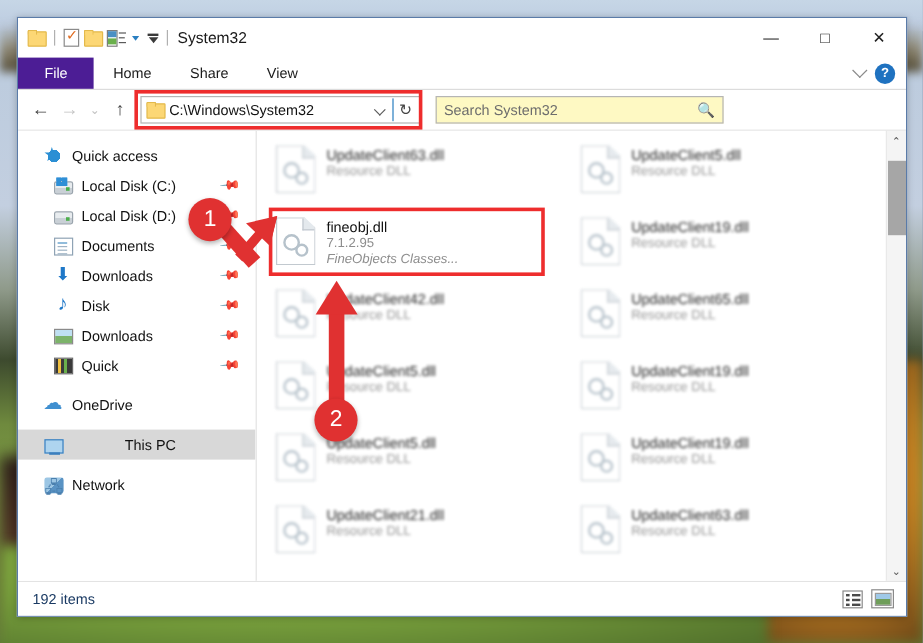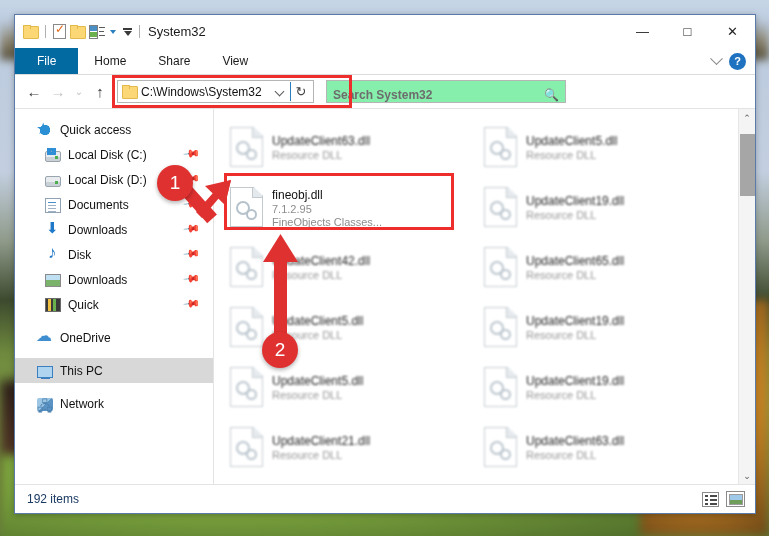--- a/index.html
+++ b/index.html
@@ -111,21 +111,21 @@
   }
 
   
   .ribbon {
     height: 27px; display: flex; align-items: stretch;
     border-bottom: 1px solid #dcdcdc; flex: 0 0 27px; background: #fff;
   }
   .tab {
     padding: 0 16px; display: flex; align-items: center; font-size: 12px; color: #1a1a1a;
   }
-  .tab.file { background: #0369a1; color: #fff; padding: 0 22px; }
+  .tab.file { background: #4c1d95; color: #fff; padding: 0 22px; }
   .ribbon-right { margin-left: auto; display: flex; align-items: center; gap: 8px; padding-right: 9px; }
   .chev-down-small {
     width: 9px; height: 9px; border-right: 1.4px solid #8a8a8a; border-bottom: 1.4px solid #8a8a8a;
     transform: rotate(45deg) translate(-2px,-2px);
   }
   .help-btn {
     width: 17px; height: 17px; border-radius: 50%; background: #1f72c0; color: #fff;
     font-size: 11px; font-weight: bold; display: flex; align-items: center; justify-content: center;
   }
 
@@ -139,54 +139,54 @@
     font-size: 15px; color: #3a3a3a;
   }
   .navbtn.disabled { color: #c3c3c3; }
   .navbtn.small { width: 16px; font-size: 10px; }
   .addr-wrap { position: relative; margin-left: 4px; }
   .addr-highlight {
     position: absolute; left: -5px; top: -5px; width: 240px; height: 33px;
     border: 3px solid #ee2d2d; pointer-events: none;
   }
   .addressbar {
-    width: 197px; height: 23px; border: 1px solid #b5b5b5; background: #fff;
+    width: 234px; height: 23px; border: 1px solid #b5b5b5; background: #fff;
     display: flex; align-items: center; padding: 0 2px 0 4px;
   }
   .addr-text { flex: 1; font-size: 12px; color: #111; margin-left: 4px; }
   .addr-chevron {
     width: 7px; height: 7px; border-right: 1.3px solid #5a5a5a; border-bottom: 1.3px solid #5a5a5a;
     transform: rotate(45deg); margin-right: 7px;
   }
   .addr-divider { width: 1px; height: 19px; background: #2a7fc1; }
   .refresh-btn {
     width: 20px; display: flex; align-items: center; justify-content: center;
     color: #444; font-size: 13px;
   }
   .searchbox {
-    margin-left: 10px; width: 240px; height: 23px; border: 1px solid #b5b5b5; background: #86efac;
-    display: flex; align-items: flex-end; padding: 0 6px; font-weight: bold;
+    margin-left: 10px; width: 240px; height: 23px; border: 1px solid #b5b5b5; background: #fef9c3;
+    display: flex; align-items: center; padding: 0 6px;
   }
   .search-ph { flex: 1; color: #6d6d6d; font-size: 12px; }
   .search-icon { color: #333; font-size: 12px; }
 
   
   .bodyrow { flex: 1; display: flex; min-height: 0; border-top: 1px solid #e3e3e3; }
 
   
   .navpane {
     width: 198px; flex: 0 0 198px; background: #fff; padding-top: 8px;
     overflow: hidden; position: relative;
   }
   .nav-item {
     height: 25px; display: flex; align-items: center; padding-left: 22px;
     font-size: 12px; color: #111; position: relative;
   }
   .nav-item.indent { padding-left: 30px; }
-  .nav-item.selected { background: #d8d8d8; }
+  .nav-item.selected { background: #d8d8d8; gap: 44px; }
   .nav-ico { width: 16px; height: 16px; margin-right: 7px; flex: 0 0 16px; position: relative; }
   .nav-label { white-space: nowrap; }
   .pin {
     position: absolute; right: 14px; color: #9a9a9a; font-size: 11px; transform: rotate(40deg);
   }
 
   
   .ico-quick { background:
       radial-gradient(circle at 50% 50%, #2b8fd4 0 45%, rgba(0,0,0,0) 46%); position: relative; }
   .ico-quick::before {
@@ -247,21 +247,21 @@
   
   .filepane {
     flex: 1; background: #fff; position: relative; overflow: hidden;
     border-left: 1px solid #e3e3e3;
   }
   .file-grid {
     display: grid; grid-template-columns: 1fr 1fr;
     grid-auto-rows: 60px; padding: 8px 4px 0 12px;
   }
   .file-item {
-    display: flex; align-items: center; gap: 9px; padding: 4px 4px;
+    display: flex; align-items: flex-start; gap: 9px; padding: 4px 4px;
     position: relative;
   }
   .file-item.blurred { filter: blur(1.25px); opacity: .92; }
   .file-item.highlight { }
   .file-icon {
     width: 33px; height: 40px; flex: 0 0 33px; position: relative;
     border: 1px solid #c2c9cf; background: #fff;
     clip-path: polygon(0 0, 72% 0, 100% 22%, 100% 100%, 0 100%);
   }
   .file-icon .fold {
@@ -271,21 +271,21 @@
   .gear {
     position: absolute; border-radius: 50%; border: 2.4px solid #aab2b9;
   }
   .gear.g1 { width: 14px; height: 14px; left: 5px; top: 13px; }
   .gear.g2 { width: 11px; height: 11px; left: 15px; top: 21px; }
   .dllglyph .gear.g1 { border-color: #b6c2cb; }
   .dllglyph .gear.g2 { border-color: #b6c2cb; }
   .file-meta { display: flex; flex-direction: column; gap: 1px; padding-top: 1px; min-width: 0; }
   .file-name { font-size: 12px; color: #111; white-space: nowrap; }
   .file-sub { font-size: 11px; color: #8d8d8d; white-space: nowrap; }
-  .file-sub2 { font-size: 11px; color: #8d8d8d; white-space: nowrap; }
+  .file-sub2 { font-size: 11px; color: #8d8d8d; white-space: nowrap; font-style: italic; }
 
   .file-highlight-box {
     position: absolute; left: 10px; top: 64px; width: 230px; height: 57px;
     border: 3px solid #ee2d2d; pointer-events: none; z-index: 5;
   }
 
   
   .scrollbar {
     width: 17px; flex: 0 0 17px; background: #f4f4f4; border-left: 1px solid #e6e6e6;
     display: flex; flex-direction: column;

